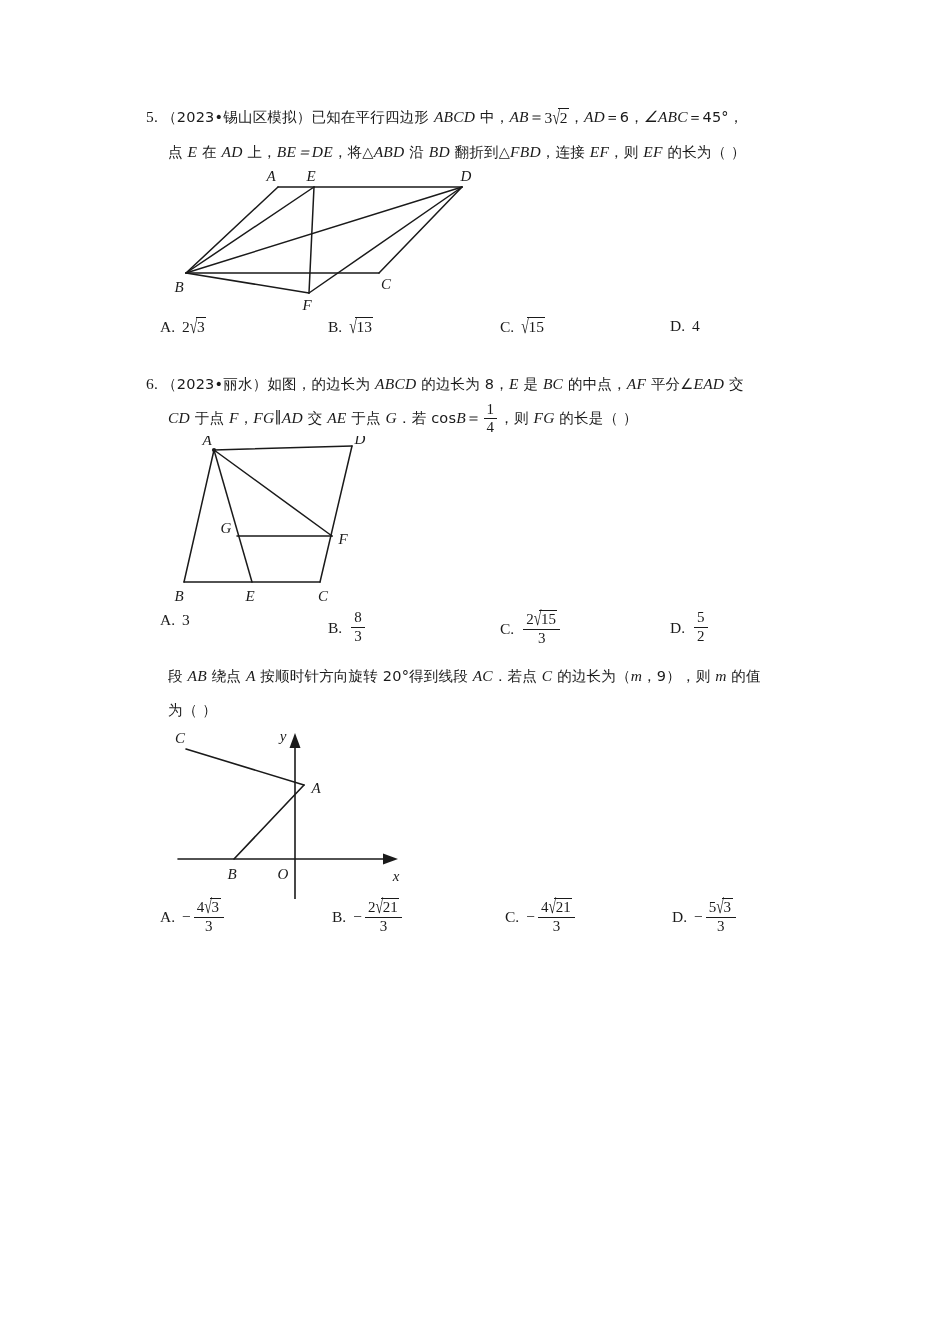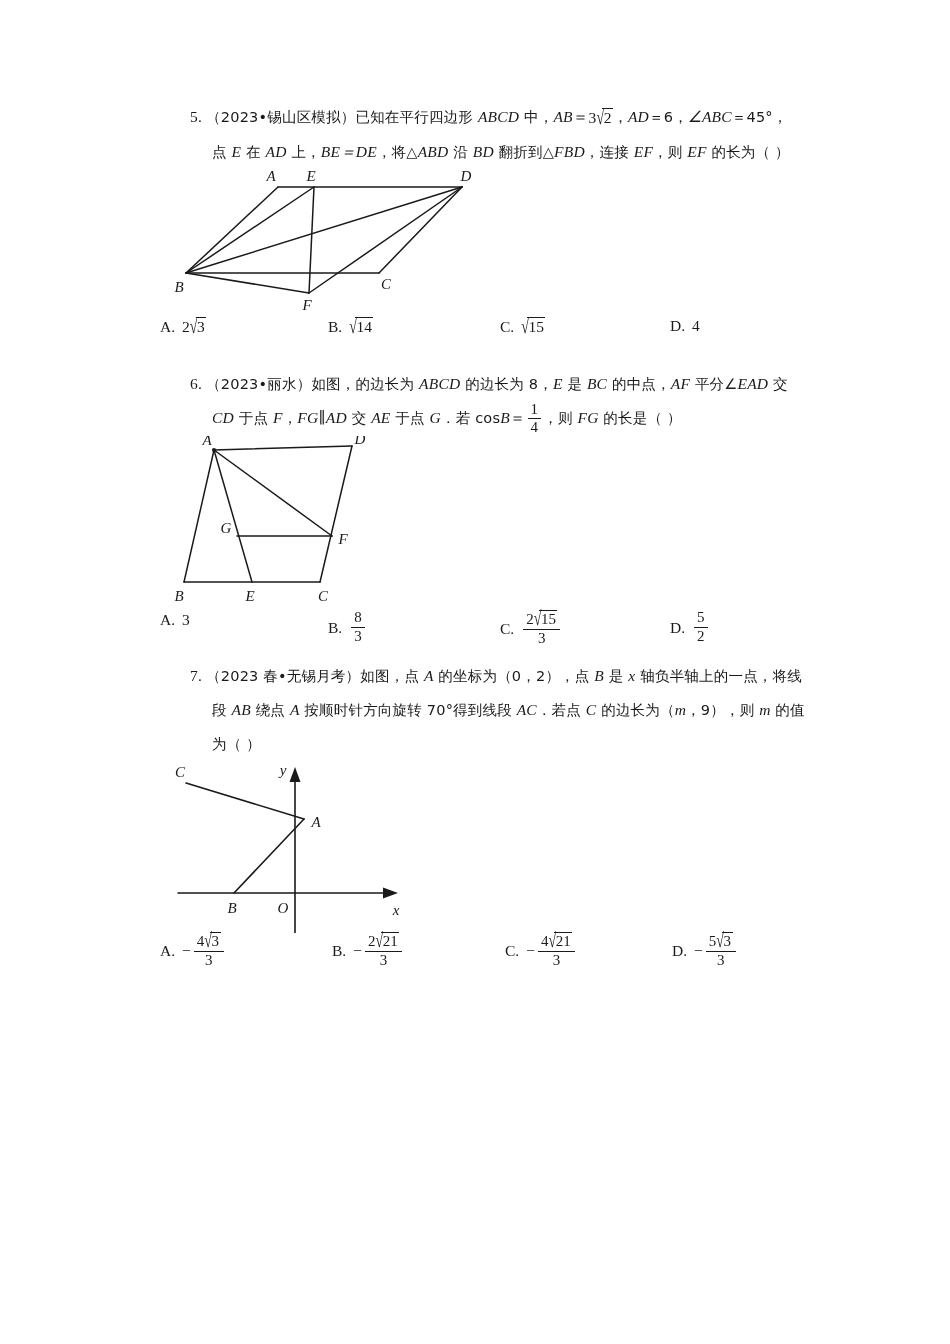--- a/index.html
+++ b/index.html
@@ -29,21 +29,20 @@
     width: 672px;
   }
 
   
   .problem { position: relative; }
   .qline {
     font-size: 15.5px;
     line-height: 33px;
     white-space: nowrap;
     letter-spacing: 0.2px;
-    margin-left: 44px;
   }
   .qline.indent { padding-left: 22px; }
   .ital { font-style: italic; font-family: "Liberation Serif", serif; }
   .cn { font-family: "DejaVu Sans", "Liberation Sans", sans-serif; font-size: 14.5px; }
   .num { font-style: normal; }
 
   
   .rad {
     display: inline-block;
     position: relative;
@@ -144,21 +143,21 @@
       </svg>
     </div>
 
     <div class="options">
       <div class="opt" style="left:14px;">
         <span class="lab">A.</span>
         <span class="rad"><span>2</span><span class="sign">√</span><span class="under">3</span></span>
       </div>
       <div class="opt" style="left:182px;">
         <span class="lab">B.</span>
-        <span class="rad"><span class="sign">√</span><span class="under">14</span></span>
+        <span class="rad"><span class="sign">√</span><span class="under">13</span></span>
       </div>
       <div class="opt" style="left:354px;">
         <span class="lab">C.</span>
         <span class="rad"><span class="sign">√</span><span class="under">15</span></span>
       </div>
       <div class="opt" style="left:524px;">
         <span class="lab">D.</span>
         <span>4</span>
       </div>
     </div>
@@ -225,26 +224,22 @@
         <span class="frac">
               <span class="top">5</span>
               <span class="bar"></span>
               <span class="bot">2</span>
             </span>
       </div>
     </div>
   </div>
 
   <div class="problem" style="margin-top:6px;">
-    <div class="qline">
-      <span class="num">7.</span>
-      <span class="cn">（2023 春•无锡月考）</span><span class="cn">如图，点 </span><span class="ital">A</span><span class="cn"> 的坐标为（0，2），点 </span><span class="ital">B</span><span class="cn"> 是 </span><span class="ital">x</span><span class="cn"> 轴负半轴上的一点，将线</span>
-    </div>
     <div class="qline indent">
-      <span class="cn">段 </span><span class="ital">AB</span><span class="cn"> 绕点 </span><span class="ital">A</span><span class="cn"> 按顺时针方向旋转 70°得到线段 </span><span class="ital">AC</span><span class="cn">．若点 </span><span class="ital">C</span><span class="cn"> 的边长为（</span><span class="ital">m</span><span class="cn">，9），则 </span><span class="ital">m</span><span class="cn"> 的值</span>
+      <span class="cn">段 </span><span class="ital">AB</span><span class="cn"> 绕点 </span><span class="ital">A</span><span class="cn"> 按顺时针方向旋转 20°得到线段 </span><span class="ital">AC</span><span class="cn">．若点 </span><span class="ital">C</span><span class="cn"> 的边长为（</span><span class="ital">m</span><span class="cn">，9），则 </span><span class="ital">m</span><span class="cn"> 的值</span>
     </div>
     <div class="qline indent">
       <span class="cn">为（      ）</span>
     </div>
 
     <div class="figure" style="height:172px;">
       <svg width="420" height="172" viewBox="0 0 420 172" style="margin-left:18px;">
         <g stroke="#1a1a1a" stroke-width="1.6" fill="none" stroke-linecap="round">
           <line x1="14" y1="132" x2="222" y2="132"></line>
           <line x1="131" y1="172" x2="131" y2="16"></line>

